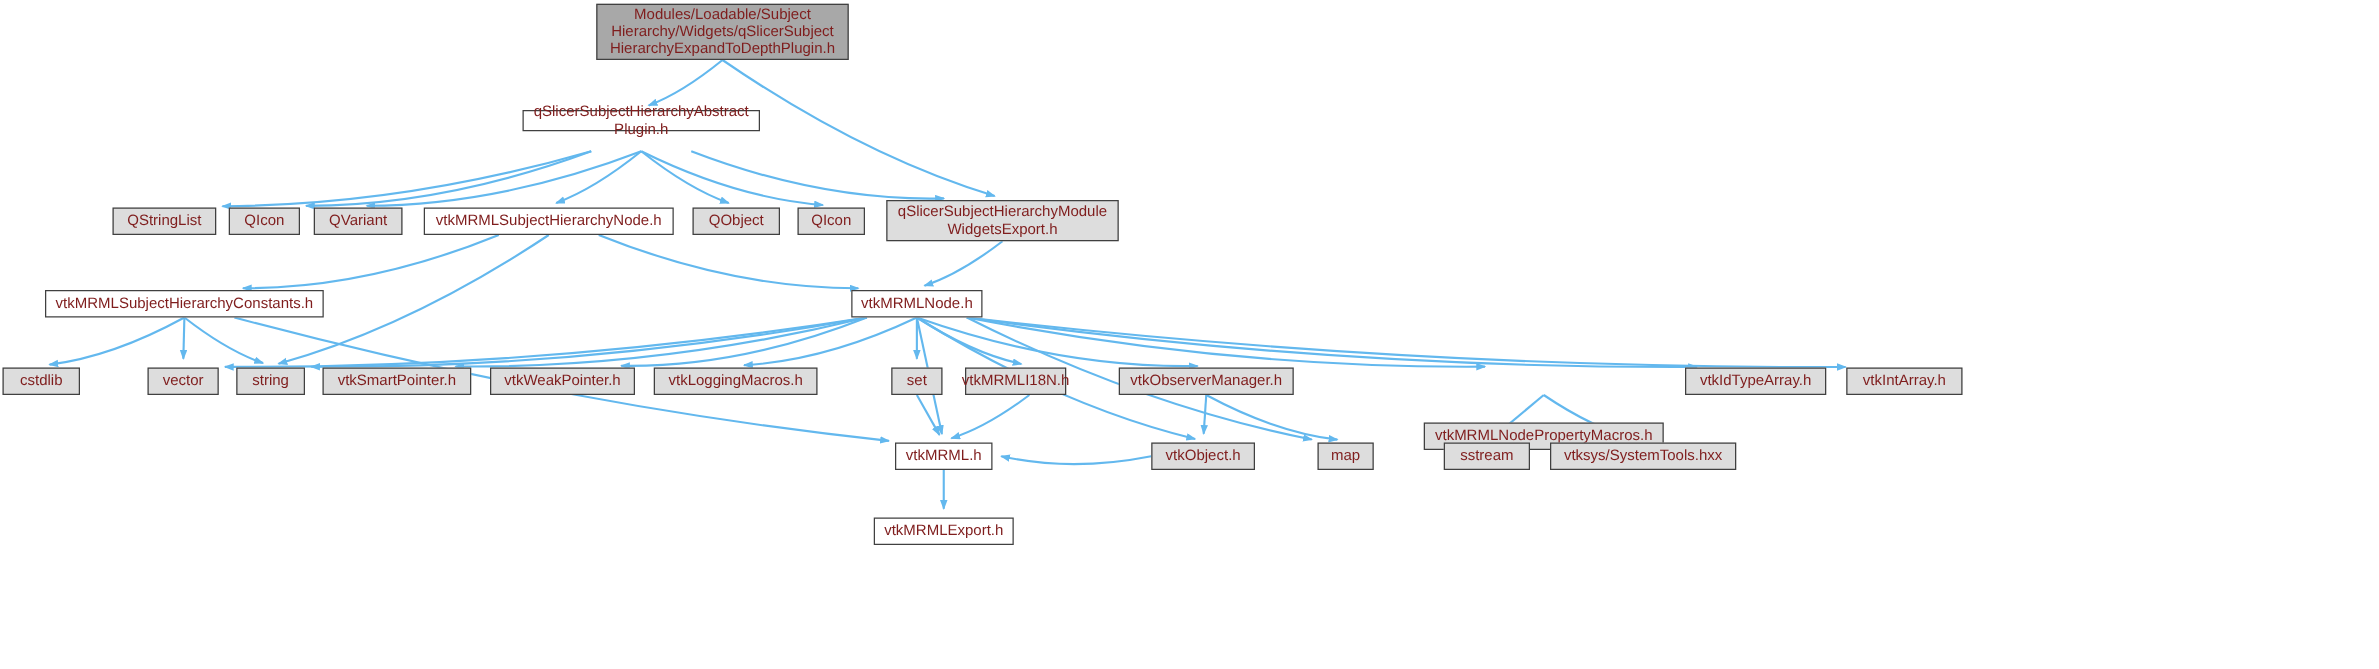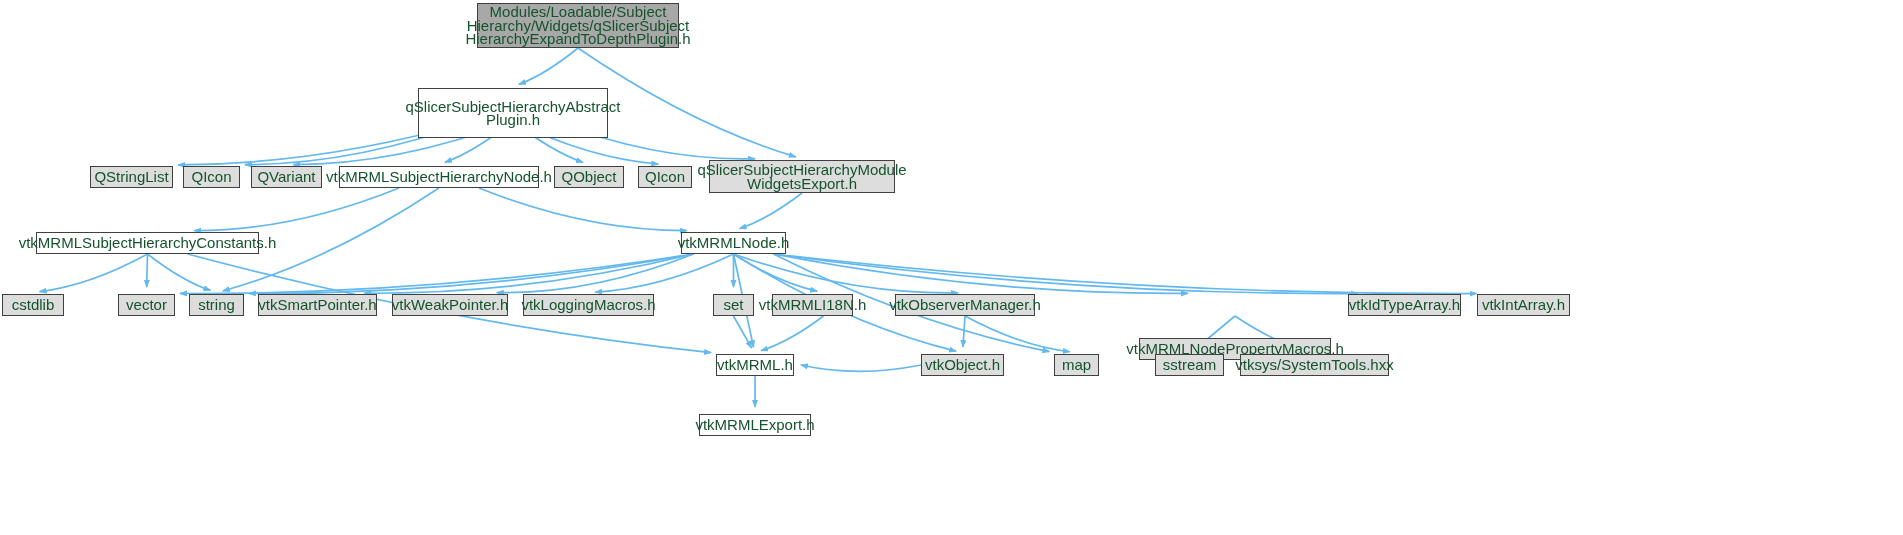--- a/index.html
+++ b/index.html
@@ -13,22 +13,22 @@
   #edges{position:absolute;left:0;top:0;width:1903px;height:535px;}
   .node{
     position:absolute;
     box-sizing:border-box;
     border:1px solid #404040;
     background:#ffffff;
     display:flex;
     align-items:center;
     justify-content:center;
     text-align:center;
-    color:#14532d;
-    font-size:15px;
+    color:#7f1d1d;
+    font-size:12px;
     line-height:13.5px;
     letter-spacing:0px;
     white-space:pre-line;
     padding:3px 3px;
     z-index:5;
   }
   .node.grey{background:#dddddd;}
   .node.root{background:#a8a8a8;}
   .node.white{background:#ffffff;}
 </style>
@@ -78,21 +78,21 @@
       <path d="M965,316 Q963.75,335 962.9595329018111,347.0150998924714" stroke="#63b8ee" stroke-width="1.7" fill="none" marker-end="url(#ah)"></path>
       <path d="M965,316 Q1020.75,346.0385 1069.8742224724688,351.7418874794064" stroke="#63b8ee" stroke-width="1.7" fill="none" marker-end="url(#ah)"></path>
       <path d="M1235,316 Q1212.25,335 1194.8727064174125,349.5129045305126" stroke="#63b8ee" stroke-width="1.7" fill="none" marker-end="url(#ah)"></path>
       <path d="M1235,316 Q1274.75,342.8705 1308.1843884063396,350.9812170998856" stroke="#63b8ee" stroke-width="1.7" fill="none" marker-end="url(#ah)"></path>
       <path d="M755,376 Q755,395 755,407" stroke="#63b8ee" stroke-width="1.7" fill="none" marker-end="url(#ah)"></path>
       <path d="M921,365 Q857.5,377.573 801,365" stroke="#63b8ee" stroke-width="1.7" fill="none" marker-end="url(#ah)"></path>
     </svg>
 <div class="node root" style="left: 477px; top: 3px; width: 202px; height: 45px;">Modules/Loadable/Subject
 Hierarchy/Widgets/qSlicerSubject
 HierarchyExpandToDepthPlugin.h</div>
-    <div class="node white" style="left: 418px; top: 88px; width: 190px; height: 50px;">qSlicerSubjectHierarchyAbstract
+    <div class="node white" style="left: 418px; top: 88px; width: 190px; height: 17px;">qSlicerSubjectHierarchyAbstract
 Plugin.h</div>
     <div class="node grey" style="left: 90px; top: 166px; width: 83px; height: 22px;">QStringList</div>
     <div class="node grey" style="left: 183px; top: 166px; width: 57px; height: 22px;">QIcon</div>
     <div class="node grey" style="left: 251px; top: 166px; width: 71px; height: 22px;">QVariant</div>
     <div class="node white" style="left: 339px; top: 166px; width: 200px; height: 22px;">vtkMRMLSubjectHierarchyNode.h</div>
     <div class="node grey" style="left: 554px; top: 166px; width: 70px; height: 22px;">QObject</div>
     <div class="node grey" style="left: 638px; top: 166px; width: 54px; height: 22px;">QIcon</div>
     <div class="node white" style="left: 36px; top: 232px; width: 223px; height: 22px;">vtkMRMLSubjectHierarchyConstants.h</div>
     <div class="node grey" style="left: 709px; top: 160px; width: 186px; height: 33px;">qSlicerSubjectHierarchyModule
 WidgetsExport.h</div>

